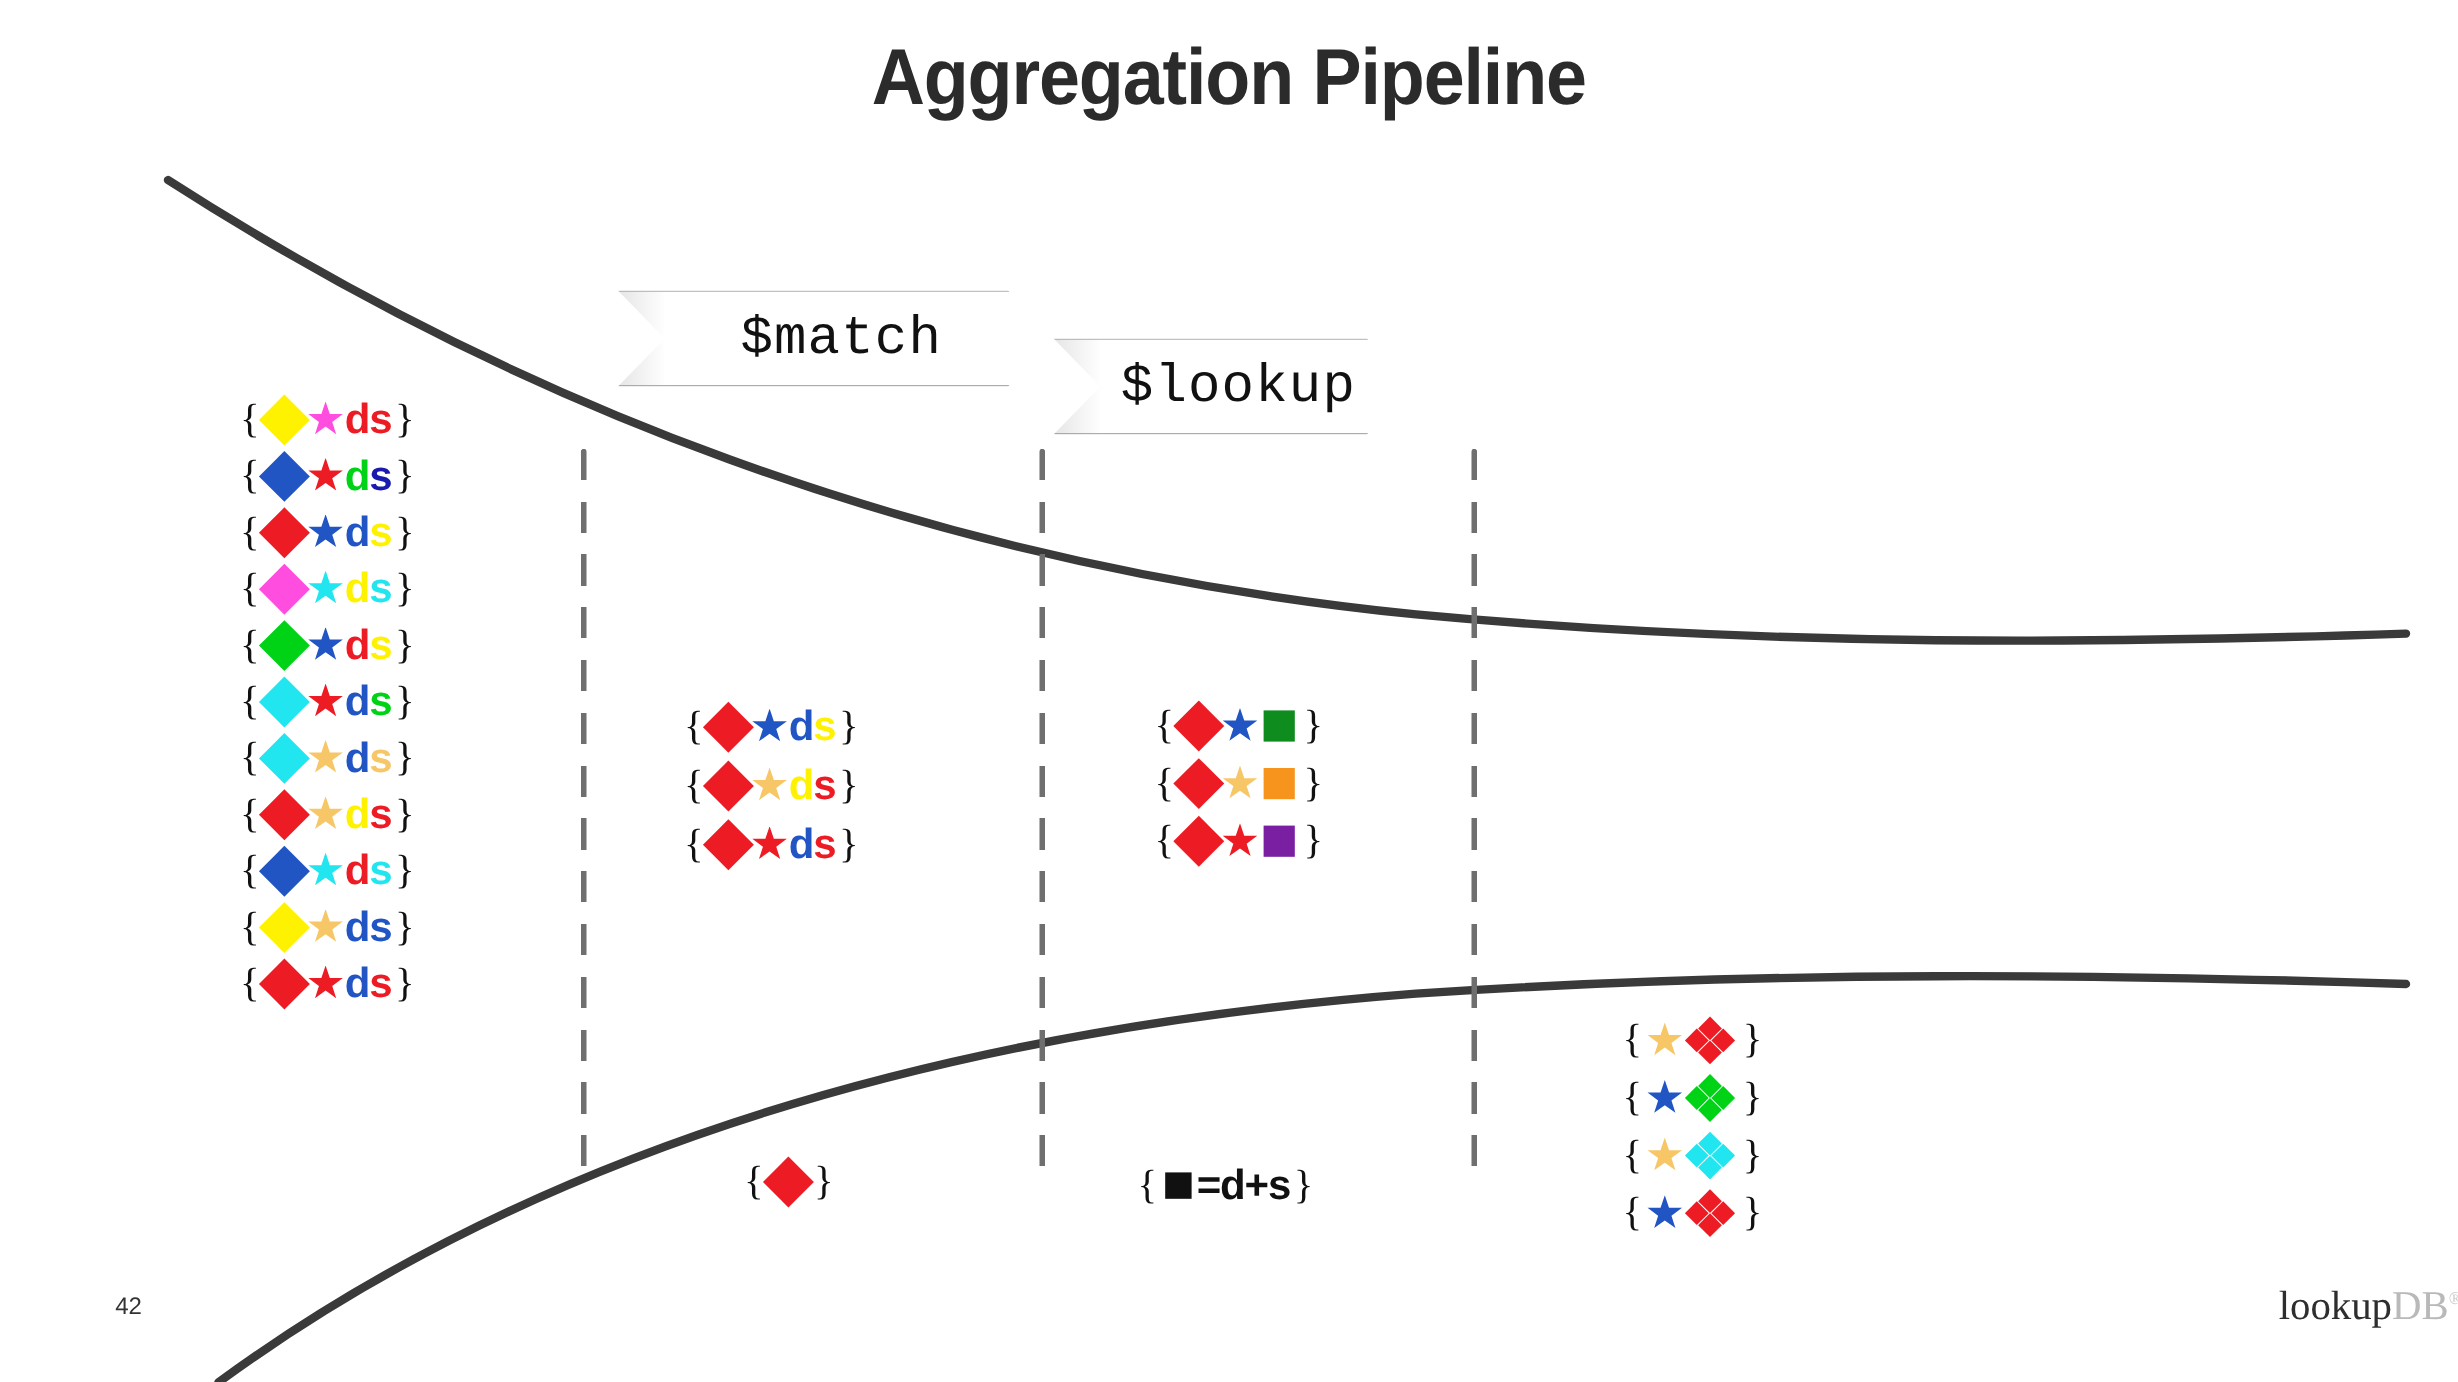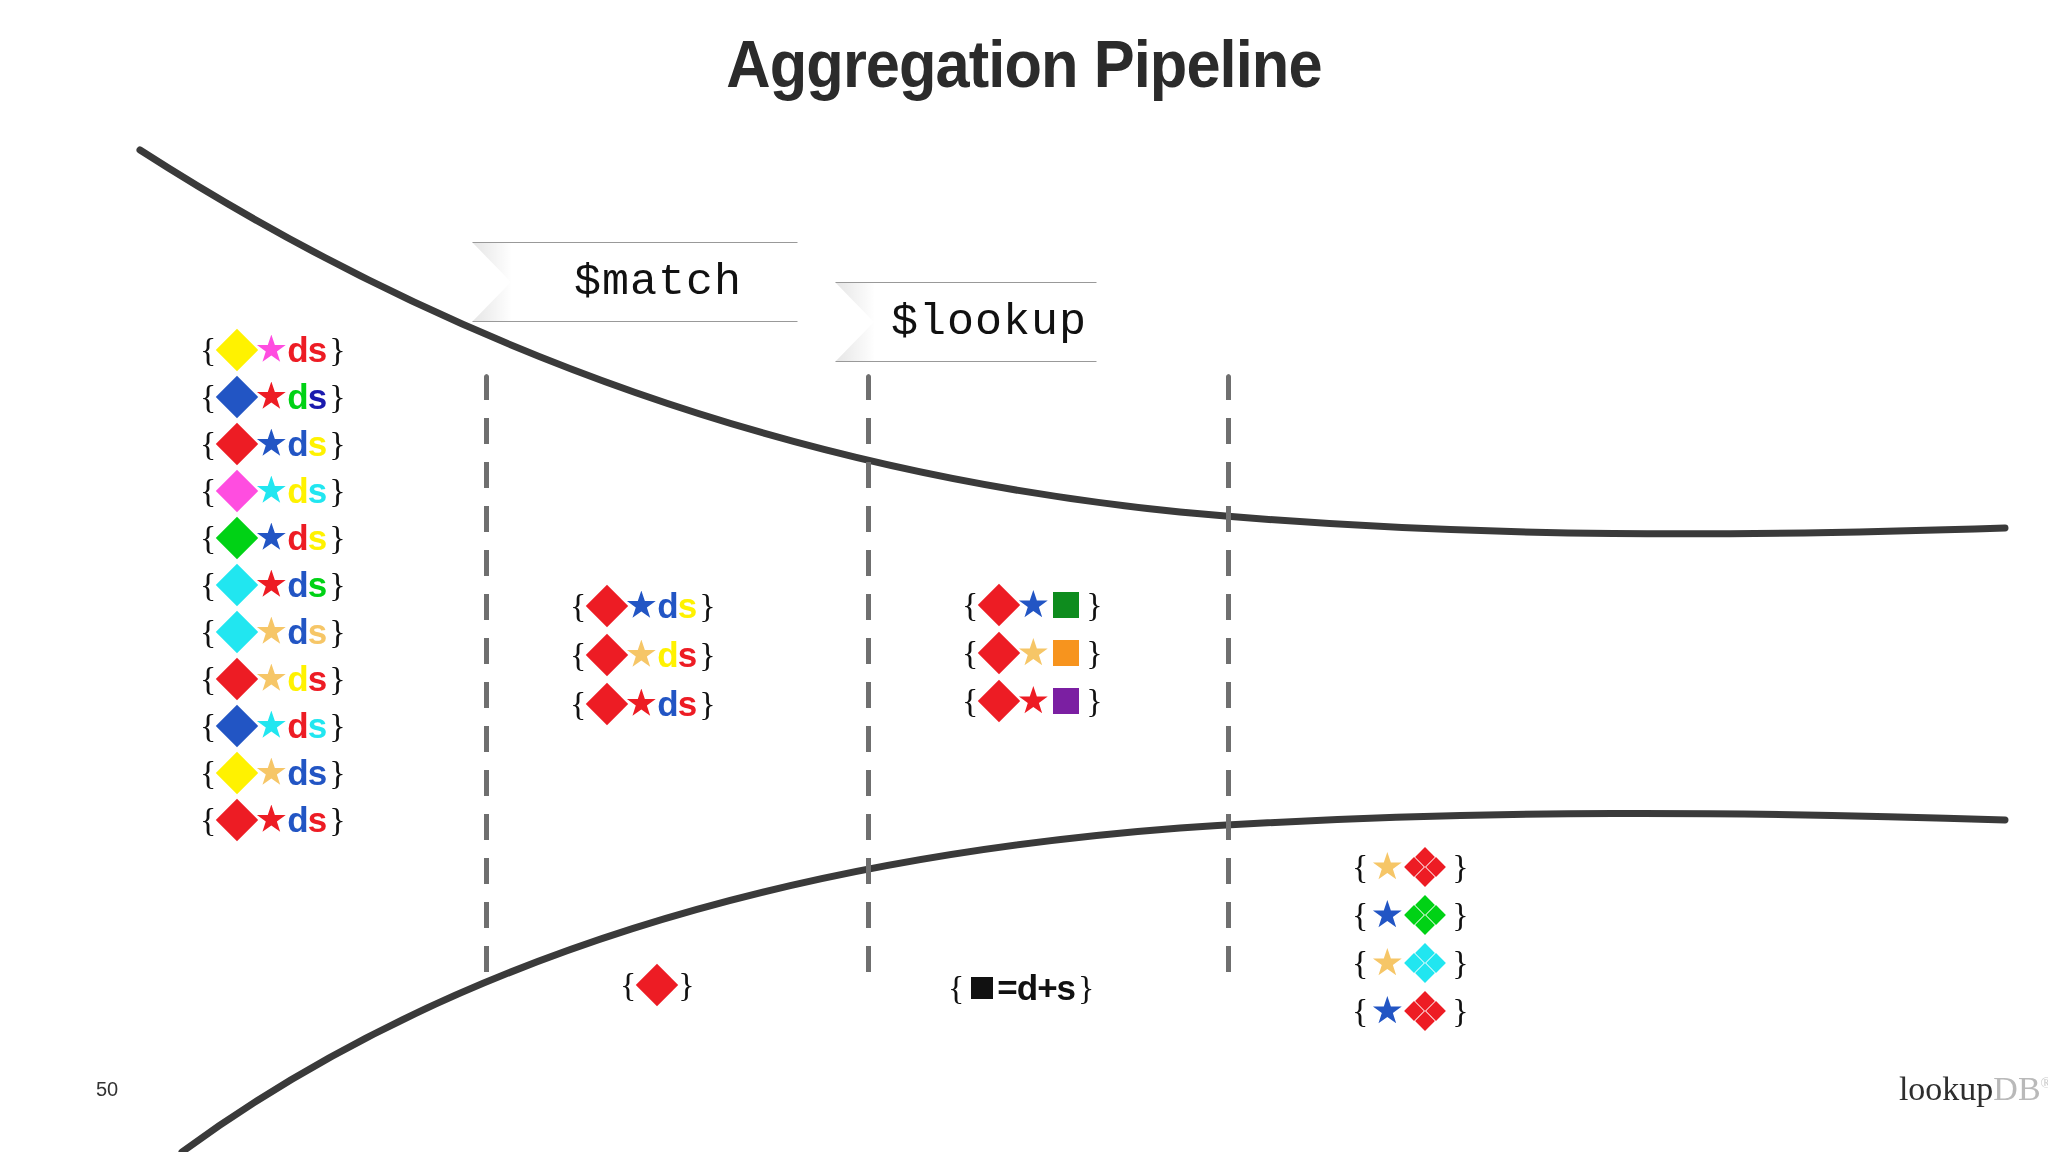--- a/index.html
+++ b/index.html
@@ -14,21 +14,21 @@
 
   
   .title{
     position:absolute;top:26px;left:0;width:2048px;text-align:center;
     font-family:"Liberation Sans", sans-serif;
     font-weight:bold;font-size:66px;letter-spacing:-1px;
     color:#2b2b2b;transform:scaleX(.93);transform-origin:50% 50%;
   }
 
   
-  .stages{position:absolute;left:472px;top:242px;height:78px;display:flex;}
+  .stages{position:absolute;left:515px;top:242px;height:78px;display:flex;}
   .stage{
     position:relative;height:78px;background:#ffffff;
     border-top:1.5px solid #999;border-bottom:1.5px solid #999;
     display:flex;align-items:center;justify-content:center;
     font-family:"Liberation Mono","DejaVu Sans Mono",monospace;
     font-size:45px;color:#111;letter-spacing:1px;
     filter:drop-shadow(2px 3px 2px rgba(0,0,0,.30));
     clip-path:polygon(0 0, calc(100% - 39px) 0, 100% 50%, calc(100% - 39px) 100%, 0 100%, 39px 50%);
     margin-right:-1px;
   }
@@ -326,18 +326,18 @@
       <span class="brace r">}</span>
     </div>
 
   <div class="annot" id="annot-project" style="left:948px;top:968px;">
       <span class="brace l">{</span>
       <span class="gl sq" style="background: rgb(17, 17, 17); width: 22px; height: 22px;"></span>
       <span class="eqtext">=d+s</span>
       <span class="brace r">}</span>
     </div>
 
-  <div class="pagenum">50</div>
+  <div class="pagenum">42</div>
   <div class="logo">
     <span class="m">lookup</span><span class="db">DB</span><span class="reg">®</span>
   </div>
 
 </div>
 
 </body></html>

